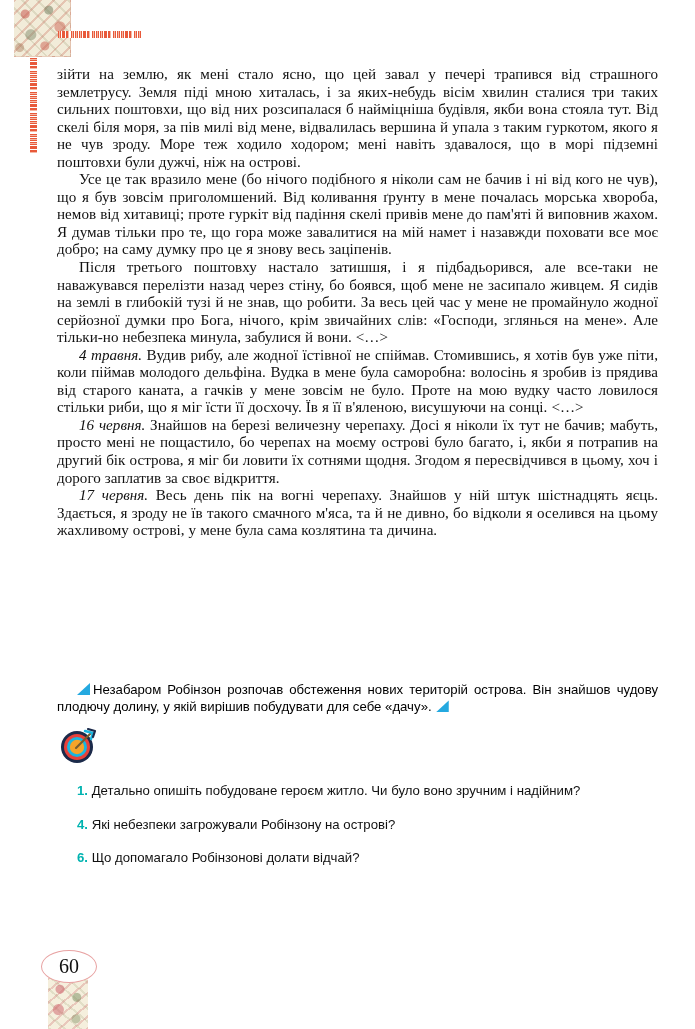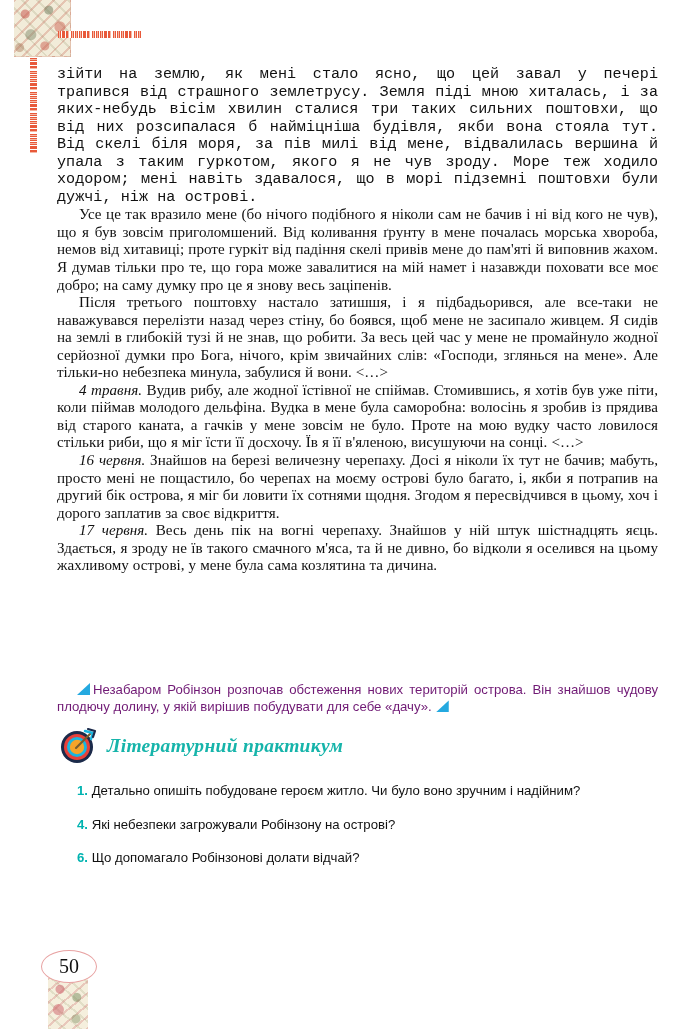--- a/index.html
+++ b/index.html
@@ -66,34 +66,34 @@
     font-size: 15.1px;
     line-height: 17.55px;
     text-align: justify;
     text-indent: 22px;
     letter-spacing: .02px;
     color: #111;
     -webkit-hyphens: none;
     hyphens: none;
     word-spacing: .2px;
   }
-  p.body.first { text-indent: 0; font-family: Liberation Mono, monospace; }
+  p.body.first { text-indent: 0; }
   .dateitalic { font-style: italic; }
 
   
   .note {
     position: absolute;
     left: 57px;
     top: 681px;
     width: 601px;
     font-family: "Liberation Sans", sans-serif;
     font-size: 13.2px;
     line-height: 17.4px;
     text-align: justify;
-    color: #701a75;
+    color: #000000;
     text-indent: 20px;
   }
   .flag {
     display: inline-block;
     width: 13px;
     height: 12px;
     vertical-align: -1px;
     margin-right: 3px;
     background: #24a9e0;
     clip-path: polygon(0 100%, 100% 0, 100% 100%);
@@ -213,24 +213,23 @@
       <svg width="38" height="38" viewBox="0 0 38 38" aria-hidden="true">
         <circle cx="17" cy="20" r="16" fill="#1b2a4a"></circle>
         <circle cx="17" cy="20" r="13" fill="#e8413a"></circle>
         <circle cx="17" cy="20" r="10" fill="#19b6e0"></circle>
         <circle cx="17" cy="20" r="7.2" fill="#f7a429"></circle>
         <path d="M16 21 L31 6" stroke="#7a5c2e" stroke-width="2.1" stroke-linecap="round"></path>
         <path d="M25 4 L33 6 L31 12" fill="none" stroke="#19b6e0" stroke-width="2.4" stroke-linecap="round" stroke-linejoin="round"></path>
         <path d="M28 2 L35 4 L33 10" fill="none" stroke="#1b2a4a" stroke-width="2.2" stroke-linecap="round" stroke-linejoin="round"></path>
       </svg>
     </span>
-    <span class="prac-title">Літературний практикум</span>
   </div>
 
   <div class="qlist">
     <p class="q"><span class="qnum">1.</span> <span>Детально опишіть побудоване героєм житло. Чи було воно зручним і надійним?</span></p>
     <p class="q"><span class="qnum">4.</span> <span>Які небезпеки загрожували Робінзону на острові?</span></p>
     <p class="q"><span class="qnum">6.</span> <span>Що допомагало Робінзонові долати відчай?</span></p>
   </div>
 </div>
 
 <div class="footer-orn"></div>
-<div class="pagenum">50</div>
+<div class="pagenum">60</div>
 
 </body></html>

